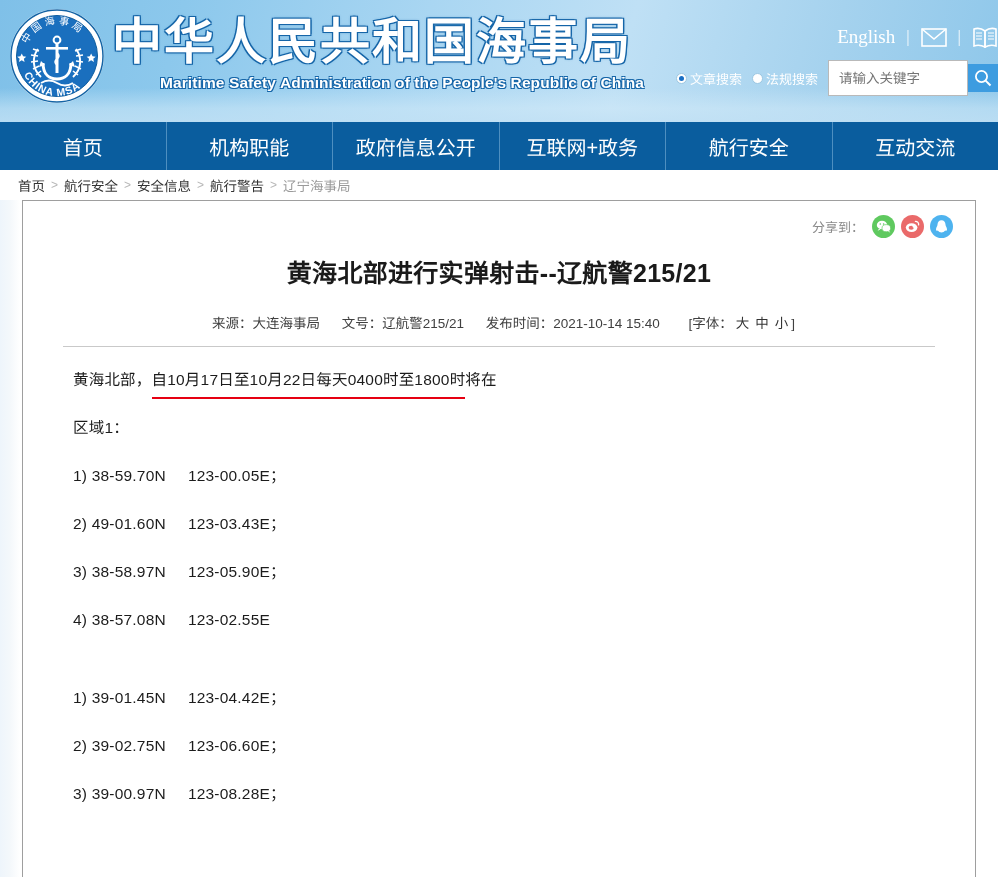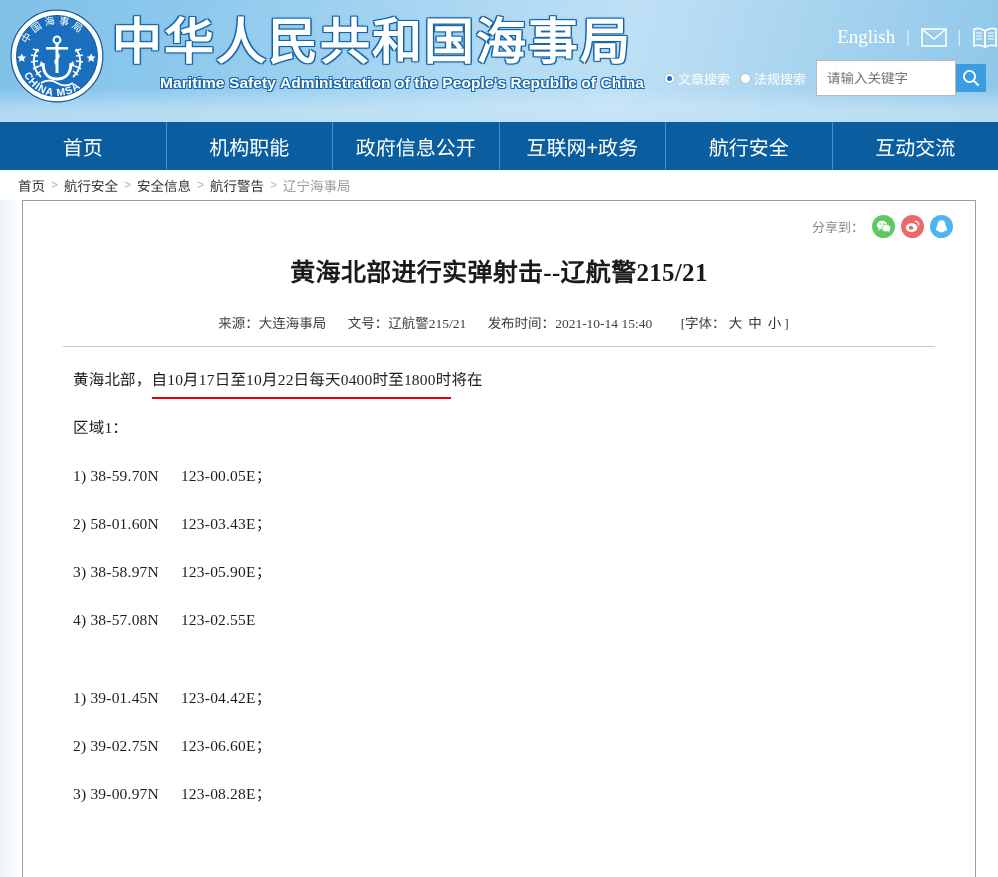--- a/index.html
+++ b/index.html
@@ -66,21 +66,21 @@
     font-size: 19px; color: #ffffff; font-weight: normal;
     padding: 0 11px; line-height: 26px;
     text-decoration: none;
   }
   .hdr-sep {
     color: #ffffff; font-size: 17px; opacity: .9; line-height: 26px;
   }
   .hdr-icon { padding: 0 11px; display: flex; align-items: center; }
 
   .search-row {
-    position: absolute; right: 12px; top: 60px;
+    position: absolute; right: 0px; top: 60px;
     display: flex; align-items: center; z-index: 4;
   }
   .radio-opt {
     display: flex; align-items: center; gap: 3px;
     font-size: 13px; color: #ffffff; margin-right: 10px; white-space: nowrap;
   }
   .radio-dot {
     width: 11px; height: 11px; border-radius: 50%;
     background: #ffffff; border: 1px solid #9cc7e2;
     display: inline-block; position: relative;
@@ -140,21 +140,20 @@
   .panel {
     margin-left: 22px;
     width: 954px;
     min-height: 677px;
     background: #ffffff;
     border-left: 1px solid #9e9e9e;
     border-right: 1px solid #9e9e9e;
     border-top: 1px solid #9e9e9e;
     position: relative;
     padding: 0 28px;
-    font-family: Liberation Serif, serif;
   }
 
   .share-row {
     position: absolute; right: 22px; top: 14px;
     display: flex; align-items: center; gap: 6px;
   }
   .share-label { font-size: 13px; color: #8a8a8a; margin-right: 2px; }
   .share-ico {
     width: 23px; height: 23px; border-radius: 50%;
     display: flex; align-items: center; justify-content: center;
@@ -355,21 +354,21 @@
     <div class="meta-divider"></div>
 
     <div class="article-body">
 
       <p><span>黄海北部，</span><span class="hl-underline">自10月17日至10月22日每天0400时至1800时</span><span>将在</span></p>
 
       <p>区域1：</p>
 
       <p><span>1)</span> <span>38-59.70N</span><span class="coord-gap"></span><span>123-00.05E</span><span>；</span></p>
 
-      <p><span>2)</span> <span>58-01.60N</span><span class="coord-gap"></span><span>123-03.43E</span><span>；</span></p>
+      <p><span>2)</span> <span>49-01.60N</span><span class="coord-gap"></span><span>123-03.43E</span><span>；</span></p>
 
       <p><span>3)</span> <span>38-58.97N</span><span class="coord-gap"></span><span>123-05.90E</span><span>；</span></p>
 
       <p><span>4)</span> <span>38-57.08N</span><span class="coord-gap"></span><span>123-02.55E</span><span></span></p>
 
       <p class="blank"></p>
 
 
       <p><span>1)</span> <span>39-01.45N</span><span class="coord-gap"></span><span>123-04.42E</span><span>；</span></p>
 

